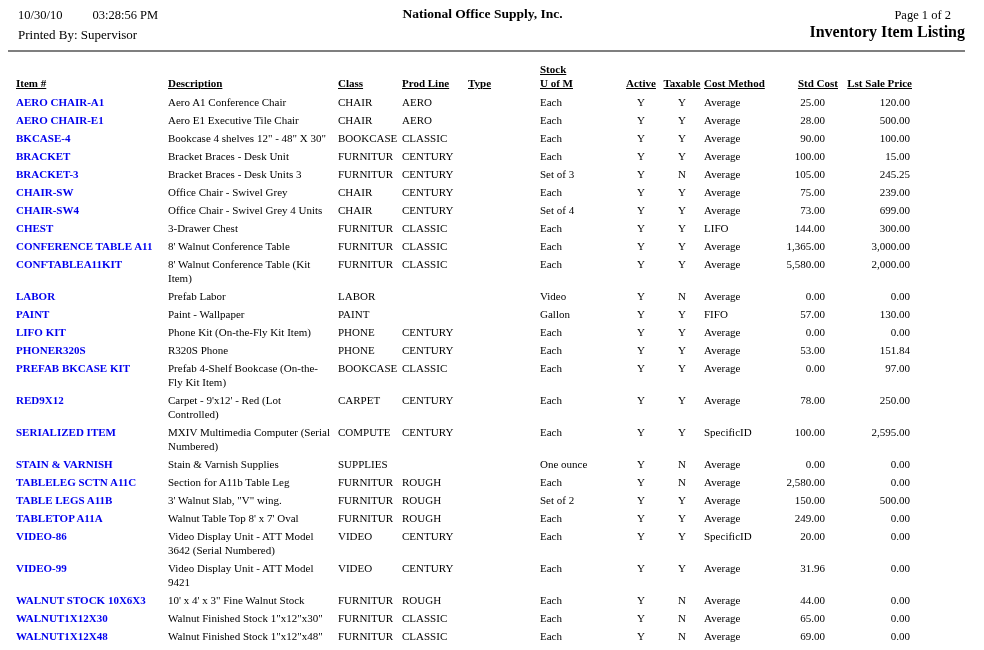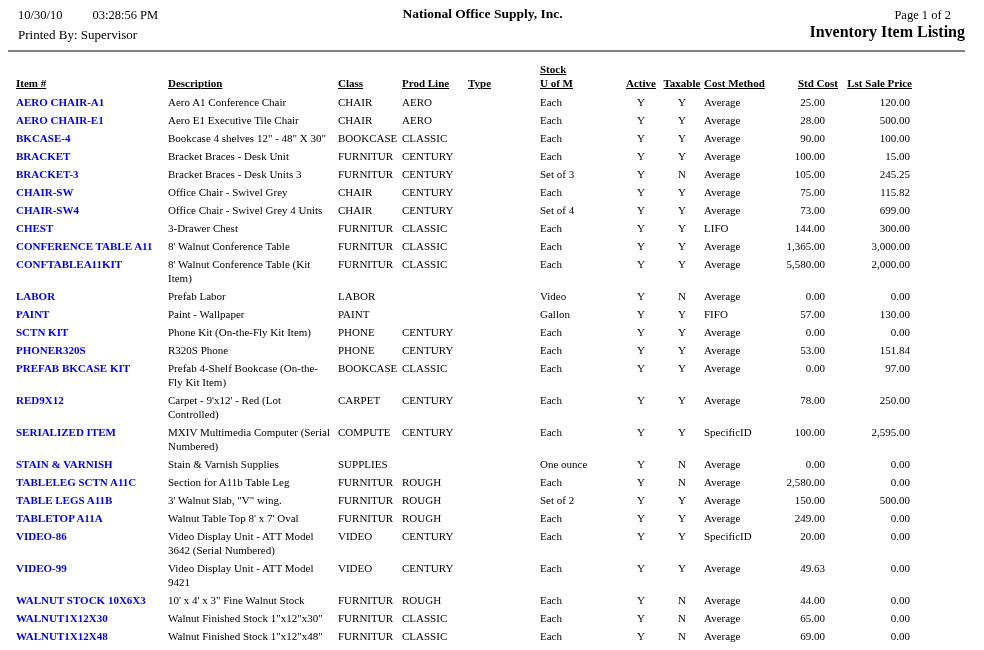--- a/index.html
+++ b/index.html
@@ -152,21 +152,21 @@
     <td class="c-item">CHAIR-SW</td>
     <td class="c-desc">Office Chair - Swivel Grey</td>
     <td>CHAIR</td>
     <td>CENTURY</td>
     <td></td>
     <td>Each</td>
     <td class="ctr">Y</td>
     <td class="ctr">Y</td>
     <td>Average</td>
     <td class="num std">75.00</td>
-    <td class="num lst">115.82</td>
+    <td class="num lst">239.00</td>
   </tr>
         <tr>
     <td class="c-item">CHAIR-SW4</td>
     <td class="c-desc">Office Chair - Swivel Grey 4 Units</td>
     <td>CHAIR</td>
     <td>CENTURY</td>
     <td></td>
     <td>Set of 4</td>
     <td class="ctr">Y</td>
     <td class="ctr">Y</td>
@@ -233,21 +233,21 @@
     <td></td>
     <td></td>
     <td>Gallon</td>
     <td class="ctr">Y</td>
     <td class="ctr">Y</td>
     <td>FIFO</td>
     <td class="num std">57.00</td>
     <td class="num lst">130.00</td>
   </tr>
         <tr>
-    <td class="c-item">SCTN KIT</td>
+    <td class="c-item">LIFO KIT</td>
     <td class="c-desc">Phone Kit (On-the-Fly Kit Item)</td>
     <td>PHONE</td>
     <td>CENTURY</td>
     <td></td>
     <td>Each</td>
     <td class="ctr">Y</td>
     <td class="ctr">Y</td>
     <td>Average</td>
     <td class="num std">0.00</td>
     <td class="num lst">0.00</td>
@@ -372,21 +372,21 @@
         <tr>
     <td class="c-item">VIDEO-99</td>
     <td class="c-desc">Video Display Unit - ATT Model 9421</td>
     <td>VIDEO</td>
     <td>CENTURY</td>
     <td></td>
     <td>Each</td>
     <td class="ctr">Y</td>
     <td class="ctr">Y</td>
     <td>Average</td>
-    <td class="num std">49.63</td>
+    <td class="num std">31.96</td>
     <td class="num lst">0.00</td>
   </tr>
         <tr>
     <td class="c-item">WALNUT STOCK 10X6X3</td>
     <td class="c-desc">10' x 4' x 3" Fine Walnut Stock</td>
     <td>FURNITUR</td>
     <td>ROUGH</td>
     <td></td>
     <td>Each</td>
     <td class="ctr">Y</td>

